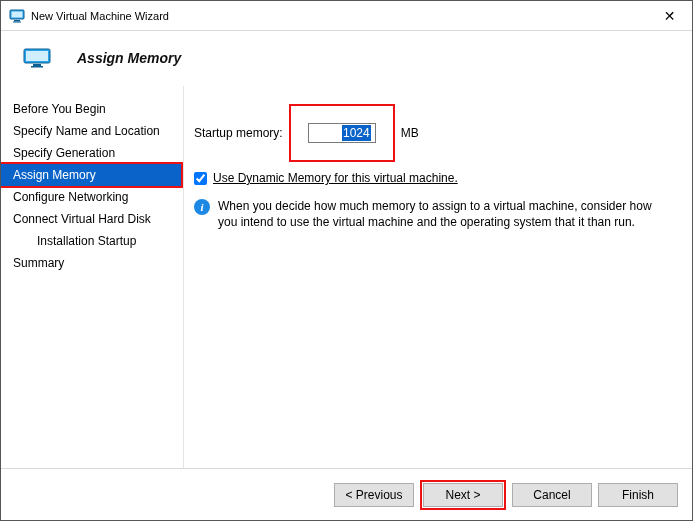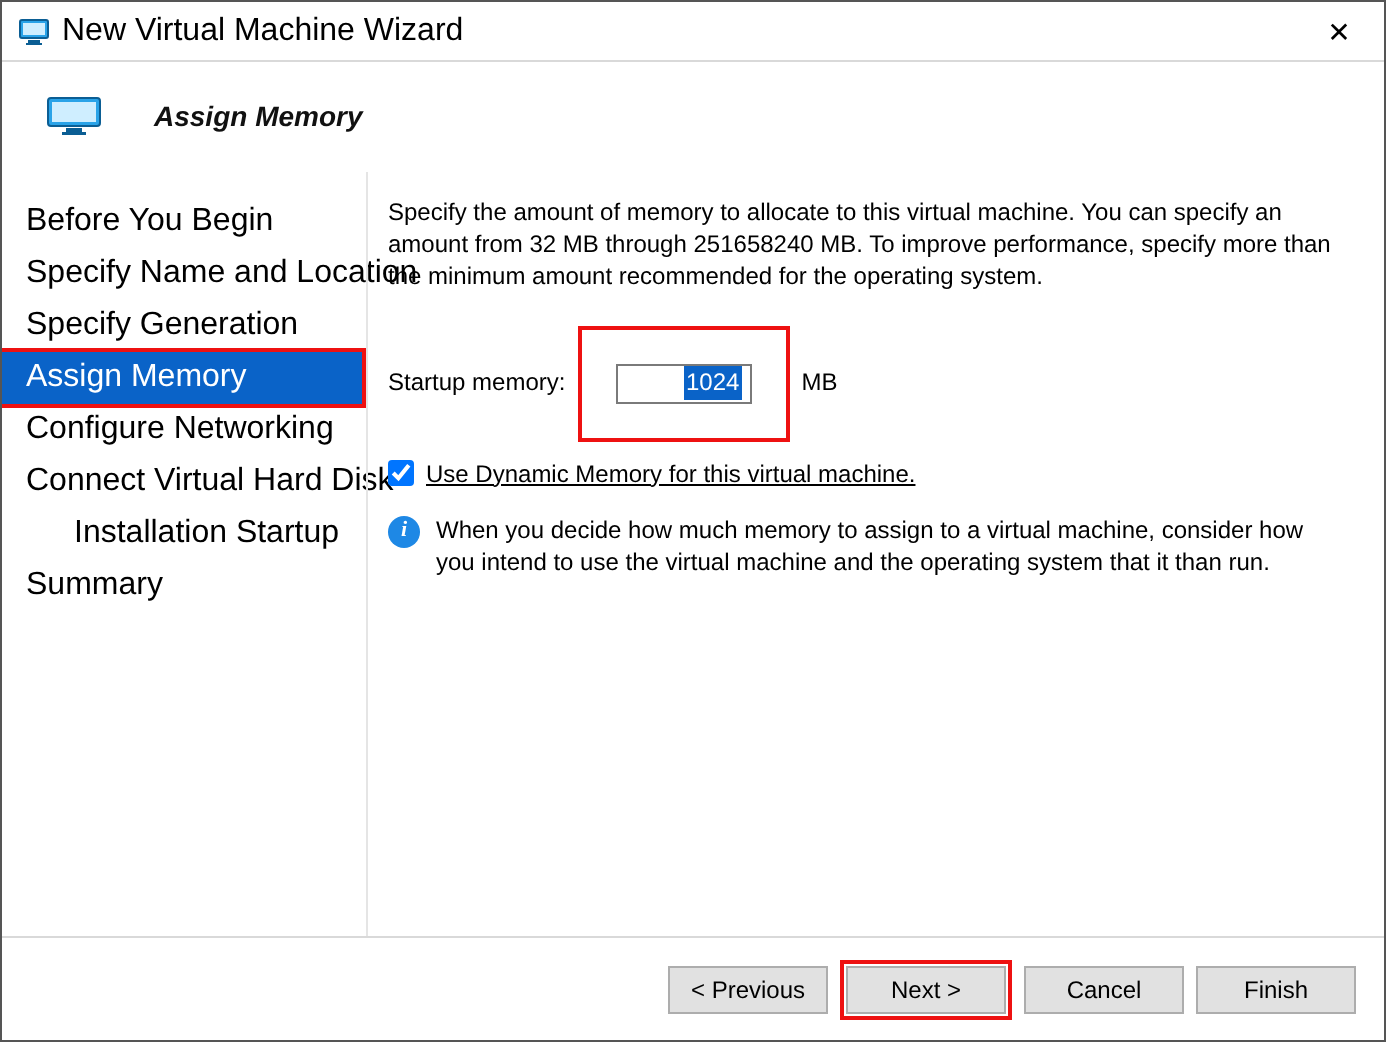--- a/index.html
+++ b/index.html
@@ -22,21 +22,21 @@
     background: #fff;
     border-bottom: 1px solid #d9d9d9;
     position: relative;
   }
   .titlebar .app-icon {
     width: 16px; height: 16px;
     margin-right: 6px;
     display: inline-flex;
     align-items: center; justify-content: center;
   }
-  .titlebar .title { font-size: 16px; }
+  .titlebar .title { font-size: 11px; }
   .titlebar .close {
     position: absolute;
     right: 0; top: 0;
     width: 45px; height: 29px;
     display: flex; align-items: center; justify-content: center;
     font-size: 14px;
     cursor: pointer;
   }
   .header {
     height: 55px;
@@ -59,21 +59,21 @@
   .body {
     display: flex;
     height: 382px;
   }
   .sidebar {
     width: 182px;
     padding: 12px 0 0 0;
   }
   .sidebar .step {
     padding: 4px 10px 4px 12px;
-    font-size: 16px;
+    font-size: 12px;
     cursor: default;
     white-space: nowrap;
   }
   .sidebar .step.sub { padding-left: 36px; }
   .sidebar .step.selected {
     background: #0a63c8;
     color: #fff;
   }
   .sidebar .hl-wrap {
     border: 2px solid #e11;
@@ -83,21 +83,21 @@
     flex: 1;
     padding: 12px 20px 0 10px;
     border-left: 1px solid #e5e5e5;
     line-height: 1.35;
   }
   .content p { margin: 0 0 10px 0; }
   .field-row {
     display: flex;
     align-items: center;
     gap: 6px;
-    margin: 16px 0 8px 0;
+    margin: 6px 0 8px 0;
   }
   .field-row label { }
   .memory-input {
     width: 68px;
     height: 20px;
     font-family: inherit;
     font-size: 12px;
     text-align: right;
     padding: 1px 4px;
     border: 1px solid #7a7a7a;
@@ -199,21 +199,20 @@
     <div class="hl-wrap">
       <div class="step selected">Assign Memory</div>
     </div>
     <div class="step">Configure Networking</div>
     <div class="step">Connect Virtual Hard Disk</div>
     <div class="step sub">Installation Startup</div>
     <div class="step">Summary</div>
   </div>
 
   <div class="content">
-    <p>Specify the amount of memory to allocate to this virtual machine. You can specify an amount from 32 MB through 251658240 MB. To improve performance, specify more than the minimum amount recommended for the operating system.</p>
 
     <div class="field-row">
       <label>Startup memory:</label>
       <span class="hl-box">
         <span class="memory-input" style="display:inline-flex;align-items:center;justify-content:flex-end;">
           <span class="input-sel">1024</span>
         </span>
       </span>
       <span>MB</span>
     </div>

